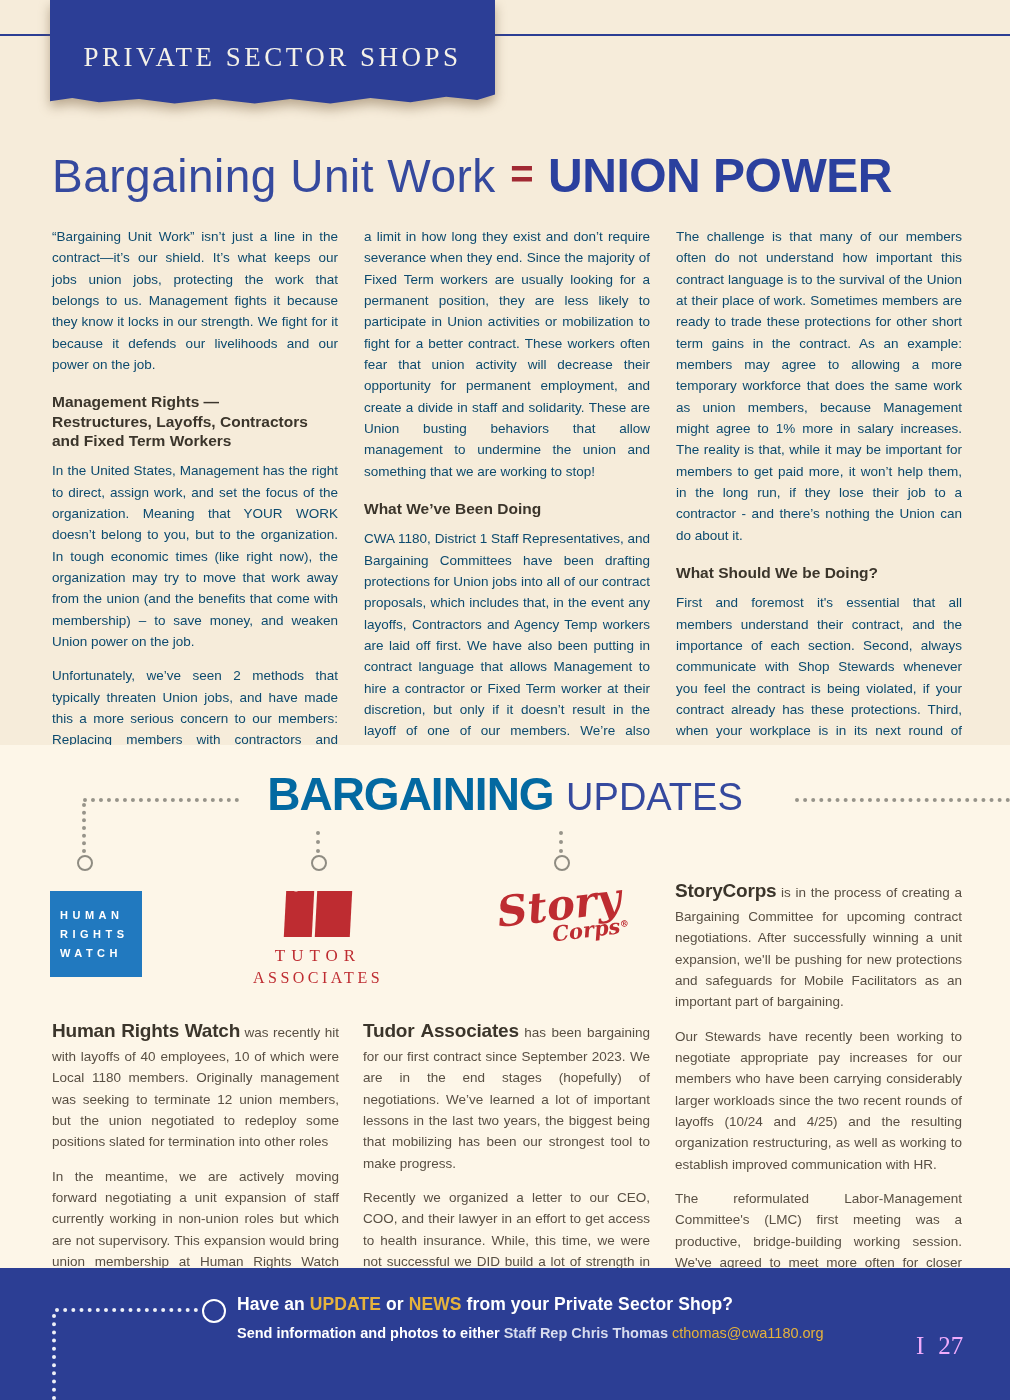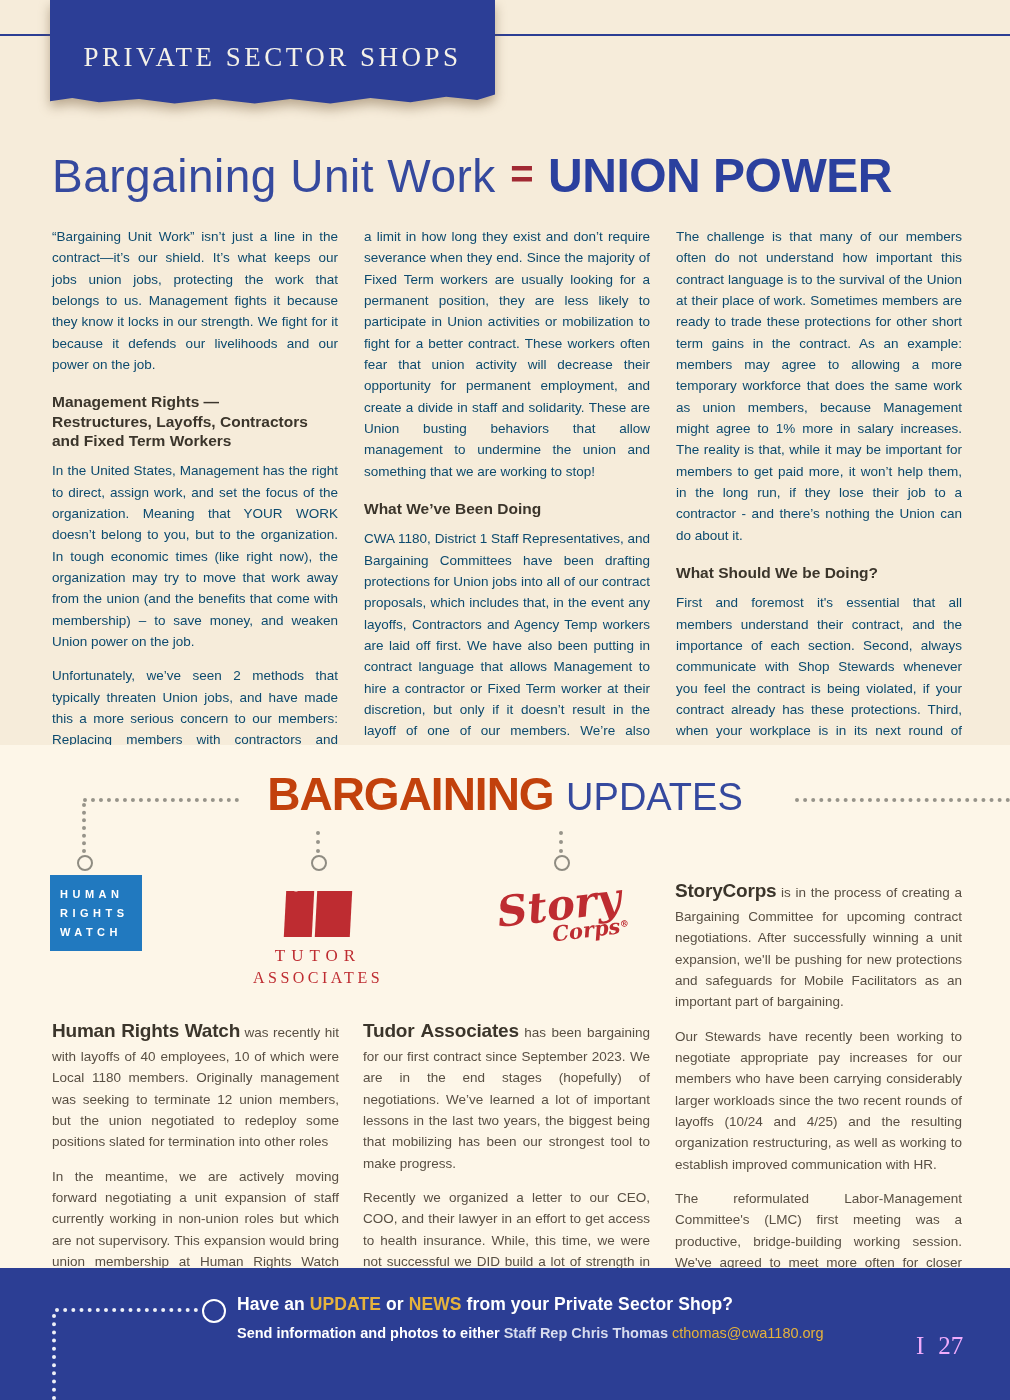--- a/index.html
+++ b/index.html
@@ -23,27 +23,27 @@
   
   .columns { position:absolute; left:52px; top:226px; width:910px; display:flex; gap:26px; }
   .col { flex:1; }
   .col p { font-size:13.5px; line-height:1.58; color:#0c4a6e; text-align:justify; margin:0 0 13px; }
   .col h3 { font-size:15.5px; line-height:1.25; color:#3b352b; margin:17px 0 10px; font-weight:800; }
   .col h3 div { display:block; }
 
   
   .updates { position:absolute; left:0; top:745px; width:1010px; height:523px; background:#fdf6e8; }
   .updates-heading { position:absolute; left:505px; top:22px; transform:translateX(-50%); white-space:nowrap; }
-  .uh-bold { font-size:46px; font-weight:800; color:#c2410c; letter-spacing:-1px; }
+  .uh-bold { font-size:46px; font-weight:800; color:#0369a1; letter-spacing:-1px; }
   .uh-light { font-size:38px; font-weight:400; color:#35499e; margin-left:8px; }
   .dot-h { position:absolute; border-top:4px dotted #97948a; height:0; }
   .dot-v { position:absolute; border-left:4px dotted #97948a; width:0; }
   .node  { position:absolute; width:12px; height:12px; border:2px solid #8f8c82; border-radius:50%; }
 
-  .hrw-logo { position:absolute; left:50px; top:130px; width:92px; height:76px; background:#2179bf;
+  .hrw-logo { position:absolute; left:50px; top:146px; width:92px; height:86px; background:#2179bf;
     display:flex; flex-direction:column; justify-content:center; gap:7px; padding:0 10px; box-sizing:border-box; }
   .hrw-line { color:#fff; font-weight:800; font-size:11px; letter-spacing:4.5px; white-space:nowrap; }
 
   .tutor-logo { position:absolute; left:318px; top:146px; transform:translateX(-50%); text-align:center; width:180px; }
   .tutor-mark { width:66px; height:46px; margin:0 auto 9px; display:flex; gap:3px; }
   .tutor-mark .tm-l { width:28px; background:#be2c31; transform:skewX(-3deg); position:relative; overflow:hidden; }
   .tutor-quote { position:absolute; left:4px; top:-14px; color:#fdf6e8; font-family:"Liberation Serif", serif;
     font-size:44px; font-weight:bold; transform:rotate(180deg); display:inline-block; line-height:1; }
   .tutor-mark .tm-r { flex:1; background:#be2c31; transform:skewX(-3deg); }
   .tutor-name1 { color:#be2c31; font-family:"Liberation Serif", serif; font-size:17px; letter-spacing:6px; }

